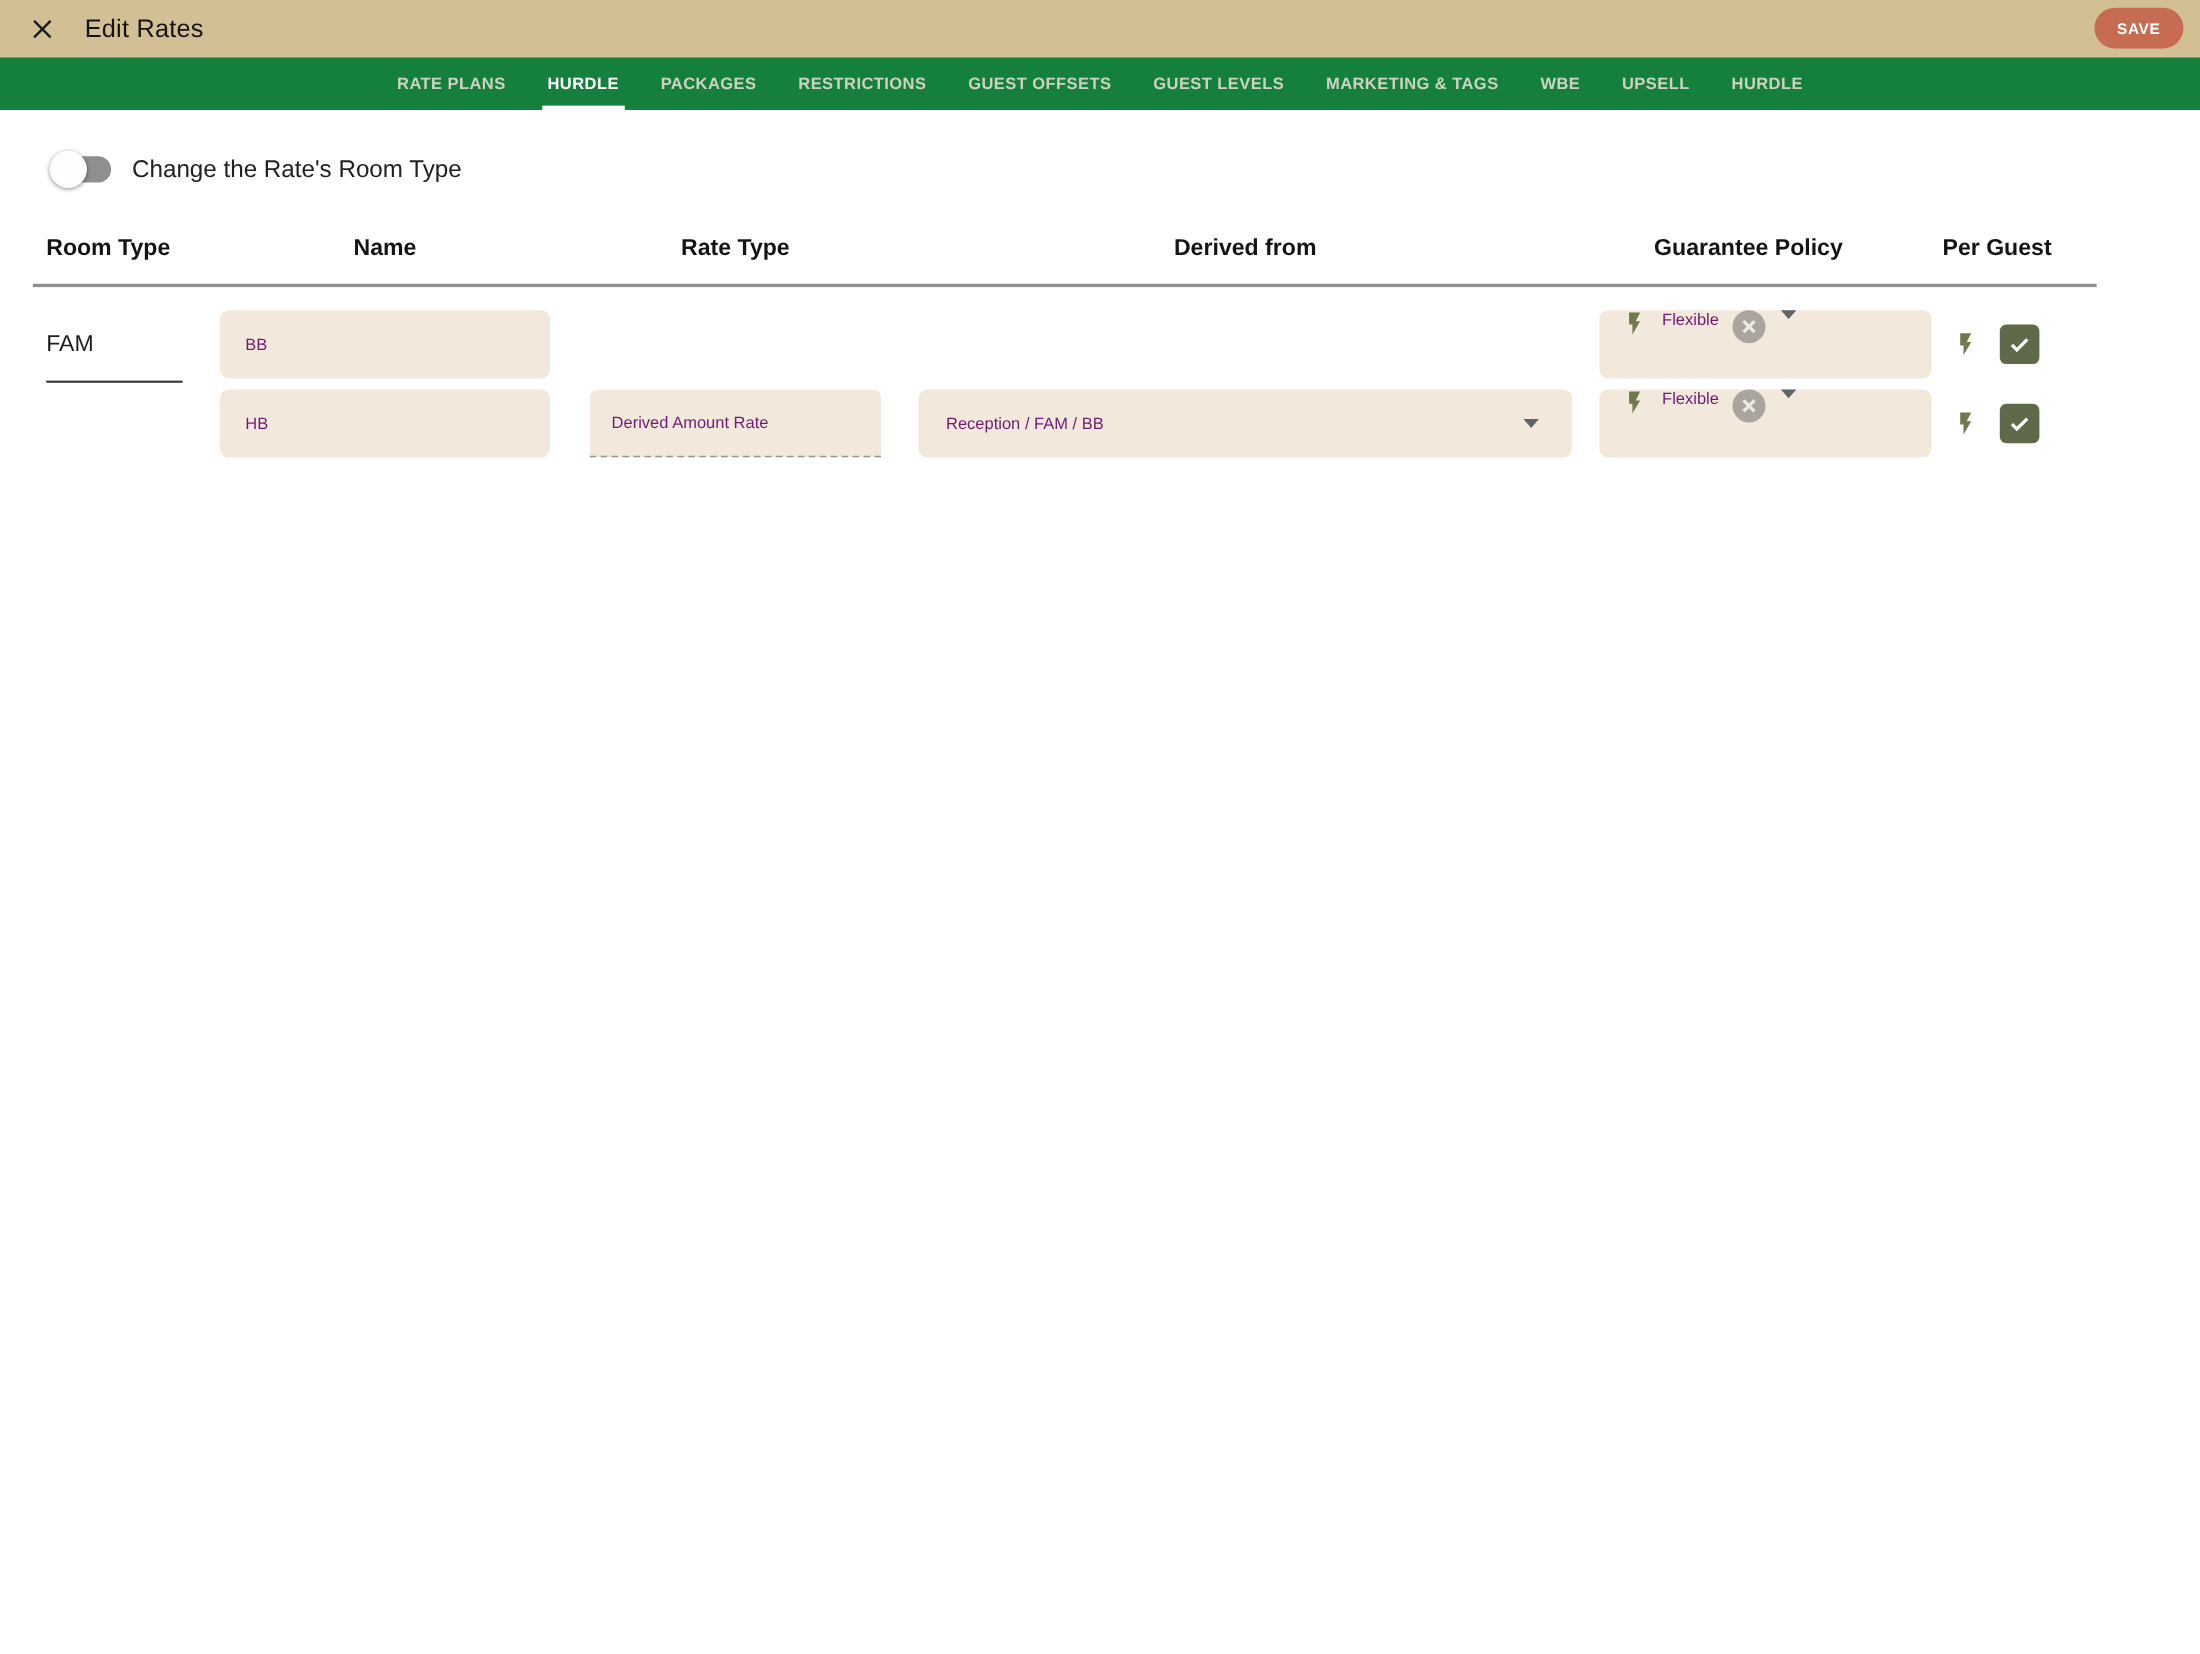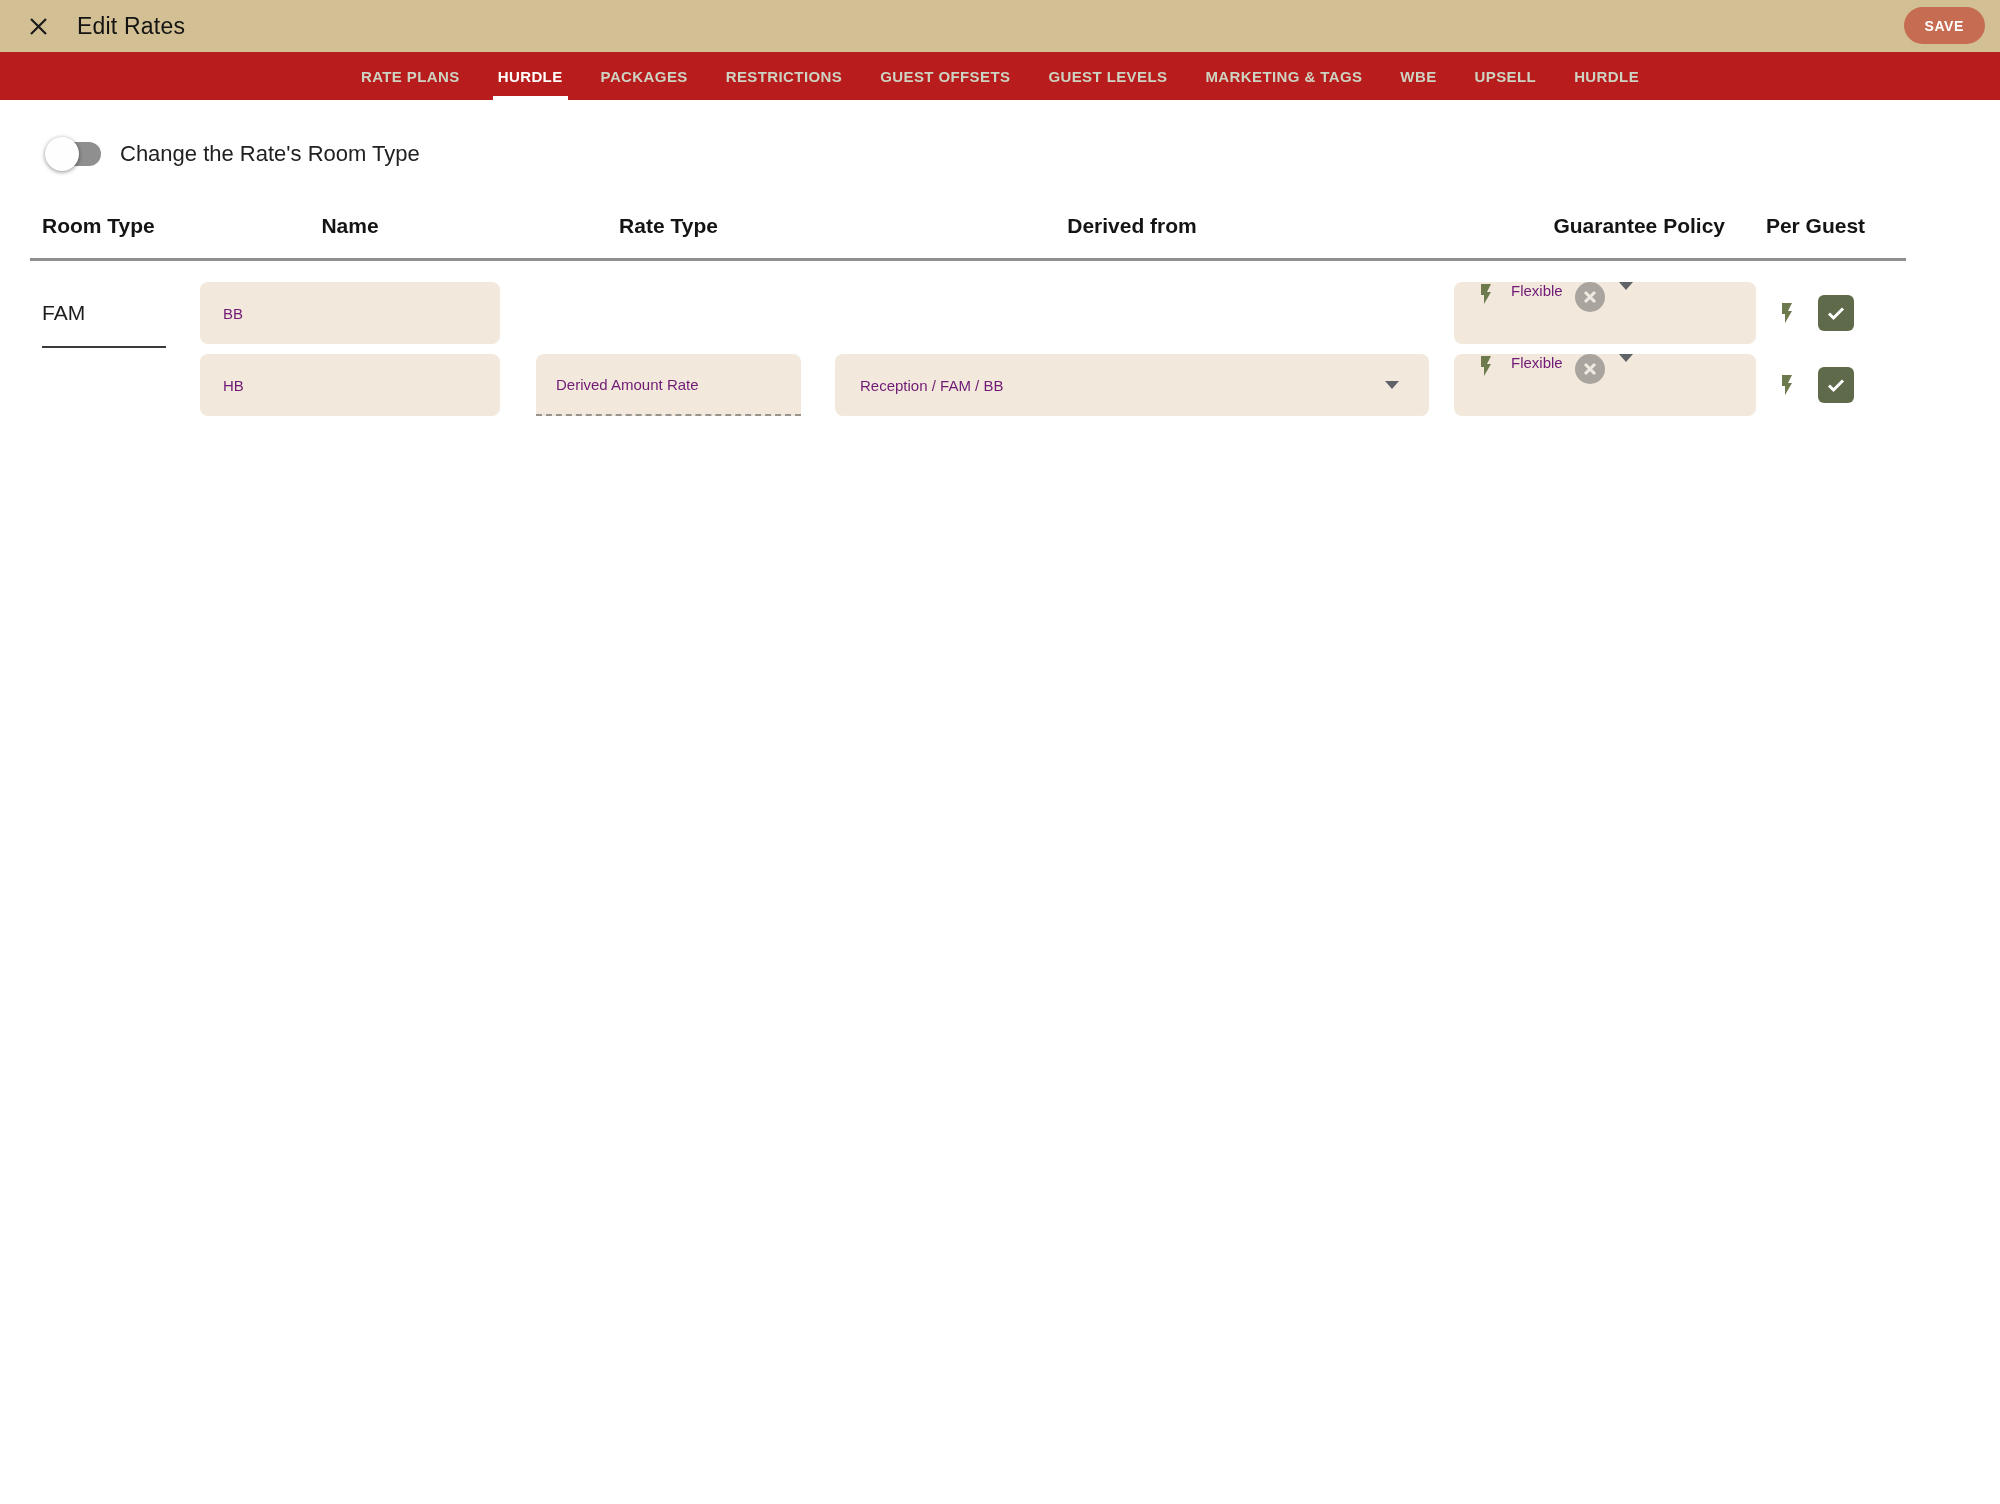--- a/index.html
+++ b/index.html
@@ -12,21 +12,21 @@
   .close-btn { width:26px; height:26px; display:flex; align-items:center; justify-content:center;
     background:none; border:none; cursor:pointer; }
   .close-btn svg { width:19px; height:19px; stroke:#1b1b1b; stroke-width:2.2; }
   .titlebar-title { margin-left:26px; font-size:23px; font-weight:500; color:#131313; letter-spacing:.2px; }
   .save-btn { position:absolute; right:15px; top:7px; height:37px; padding:0 21px;
     background:#c66c52; color:#ffffff; border:none; border-radius:19px;
     font-size:14px; font-weight:bold; letter-spacing:.6px; cursor:pointer;
     font-family:"Liberation Sans", sans-serif; }
 
   
-  .navbar { height:48px; background:#b91c1c; display:flex; justify-content:center; align-items:stretch; }
+  .navbar { height:48px; background:#15803d; display:flex; justify-content:center; align-items:stretch; }
   .nav-tab { position:relative; display:flex; align-items:center; padding:0 19px;
     font-size:15px; font-weight:bold; letter-spacing:.4px; color:#cdd3c2;
     cursor:pointer; white-space:nowrap; }
   .nav-tab.active { color:#ffffff; }
   .nav-tab.active::after { content:""; position:absolute; left:14px; right:14px; bottom:0;
     height:4px; background:#ffffff; }
 
   
   .toggle-row { display:flex; align-items:center; margin:37px 0 0 45px; }
   .switch { position:relative; width:57px; height:34px; cursor:pointer; flex:0 0 auto; }
@@ -36,21 +36,21 @@
     background:#fefefe; box-shadow:0 1px 4px rgba(0,0,0,.45); }
   .toggle-label { margin-left:18px; font-size:22px; color:#212121; }
 
   
   .rates-table { position:relative; margin-top:43px; height:430px; }
   .th { position:absolute; top:0; font-size:21px; font-weight:bold; color:#141414; }
   .th-room      { left:42px;   width:158px; text-align:left; }
   .th-name      { left:200px;  width:300px; text-align:center; }
   .th-rate      { left:536px;  width:265px; text-align:center; }
   .th-derived   { left:835px;  width:594px; text-align:center; }
-  .th-guarantee { left:1454px; width:271px; text-align:right; }
+  .th-guarantee { left:1454px; width:271px; text-align:center; }
   .th-perguest  { left:1725px; width:181px; text-align:center; }
   .head-divider { position:absolute; left:30px; top:44px; width:1876px; height:3px; background:#8f8f8f; }
 
   .trow { position:absolute; left:0; width:100%; height:62px; }
   .trow-1 { top:68px; }
   .trow-2 { top:140px; }
 
   .room-type-cell { position:absolute; left:42px; width:124px; height:62px;
     display:flex; align-items:center; font-size:21px; color:#1c1c1c; }
   .room-type-underline { position:absolute; left:42px; top:64px; width:124px; height:2px; background:#3a3a3a; }

